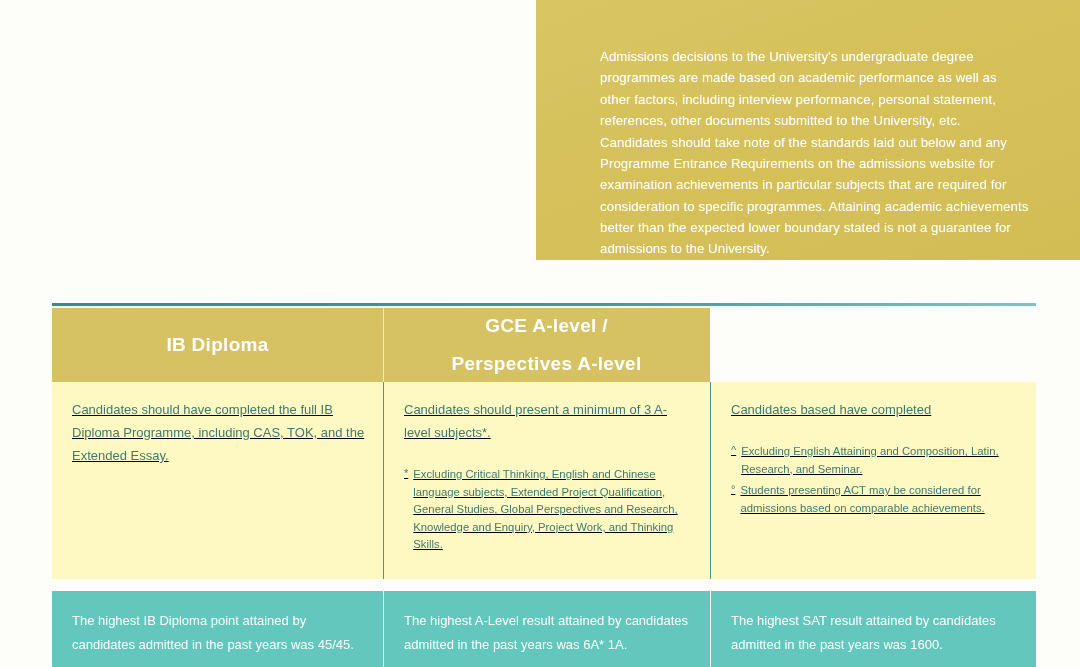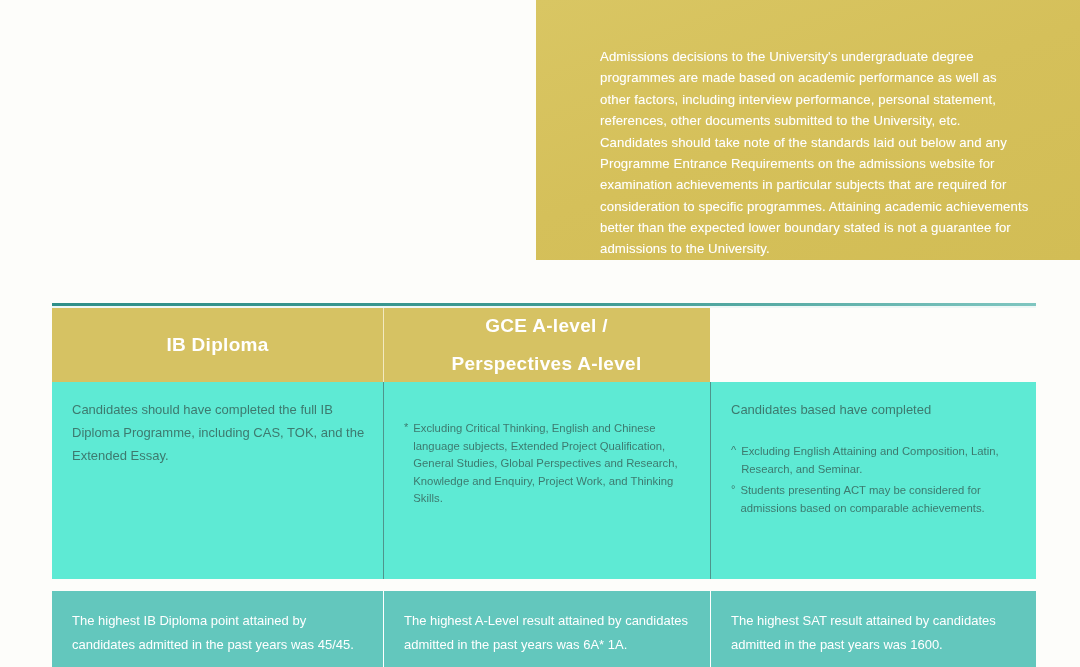--- a/index.html
+++ b/index.html
@@ -151,21 +151,21 @@
     color: #ffffff;
     font-size: 19px;
     font-weight: bold;
     line-height: 2.0;
     letter-spacing: .3px;
     position: relative;
   }
   .hdr + .hdr { box-shadow: inset 1px 0 0 #f2e9c0; }
 
   
-  .body-row { display: flex; background: #5eead4; min-height: 197px; }
+  .body-row { display: flex; background: #fef9c3; min-height: 197px; text-decoration: underline; }
   .cell {
     padding: 16px 18px 10px 20px;
     color: #3d7a6f;
     font-size: 13px;
     line-height: 1.78;
     position: relative;
   }
   .cell + .cell { border-left: 1px solid #4e958c; }
 
   .cell .lead { color: #3d7a6f; }
@@ -228,20 +228,21 @@
       </div>
     </div>
 
     <div class="body-row">
 
       <div class="cell col">
         <div class="lead">Candidates should have completed the full IB Diploma Programme, including CAS, TOK, and the Extended Essay.</div>
       </div>
 
       <div class="cell col-b">
+        <div class="lead">Candidates should present a minimum of 3 A-level subjects*.</div>
         <div class="notes">
           <div class="note">
             <span class="mark">*</span>
             <span>Excluding Critical Thinking, English and Chinese language subjects, Extended Project Qualification, General Studies, Global Perspectives and Research, Knowledge and Enquiry, Project Work, and Thinking Skills.</span>
           </div>
         </div>
       </div>
 
       <div class="cell col-c">
         <div class="lead">Candidates based have completed</div>

